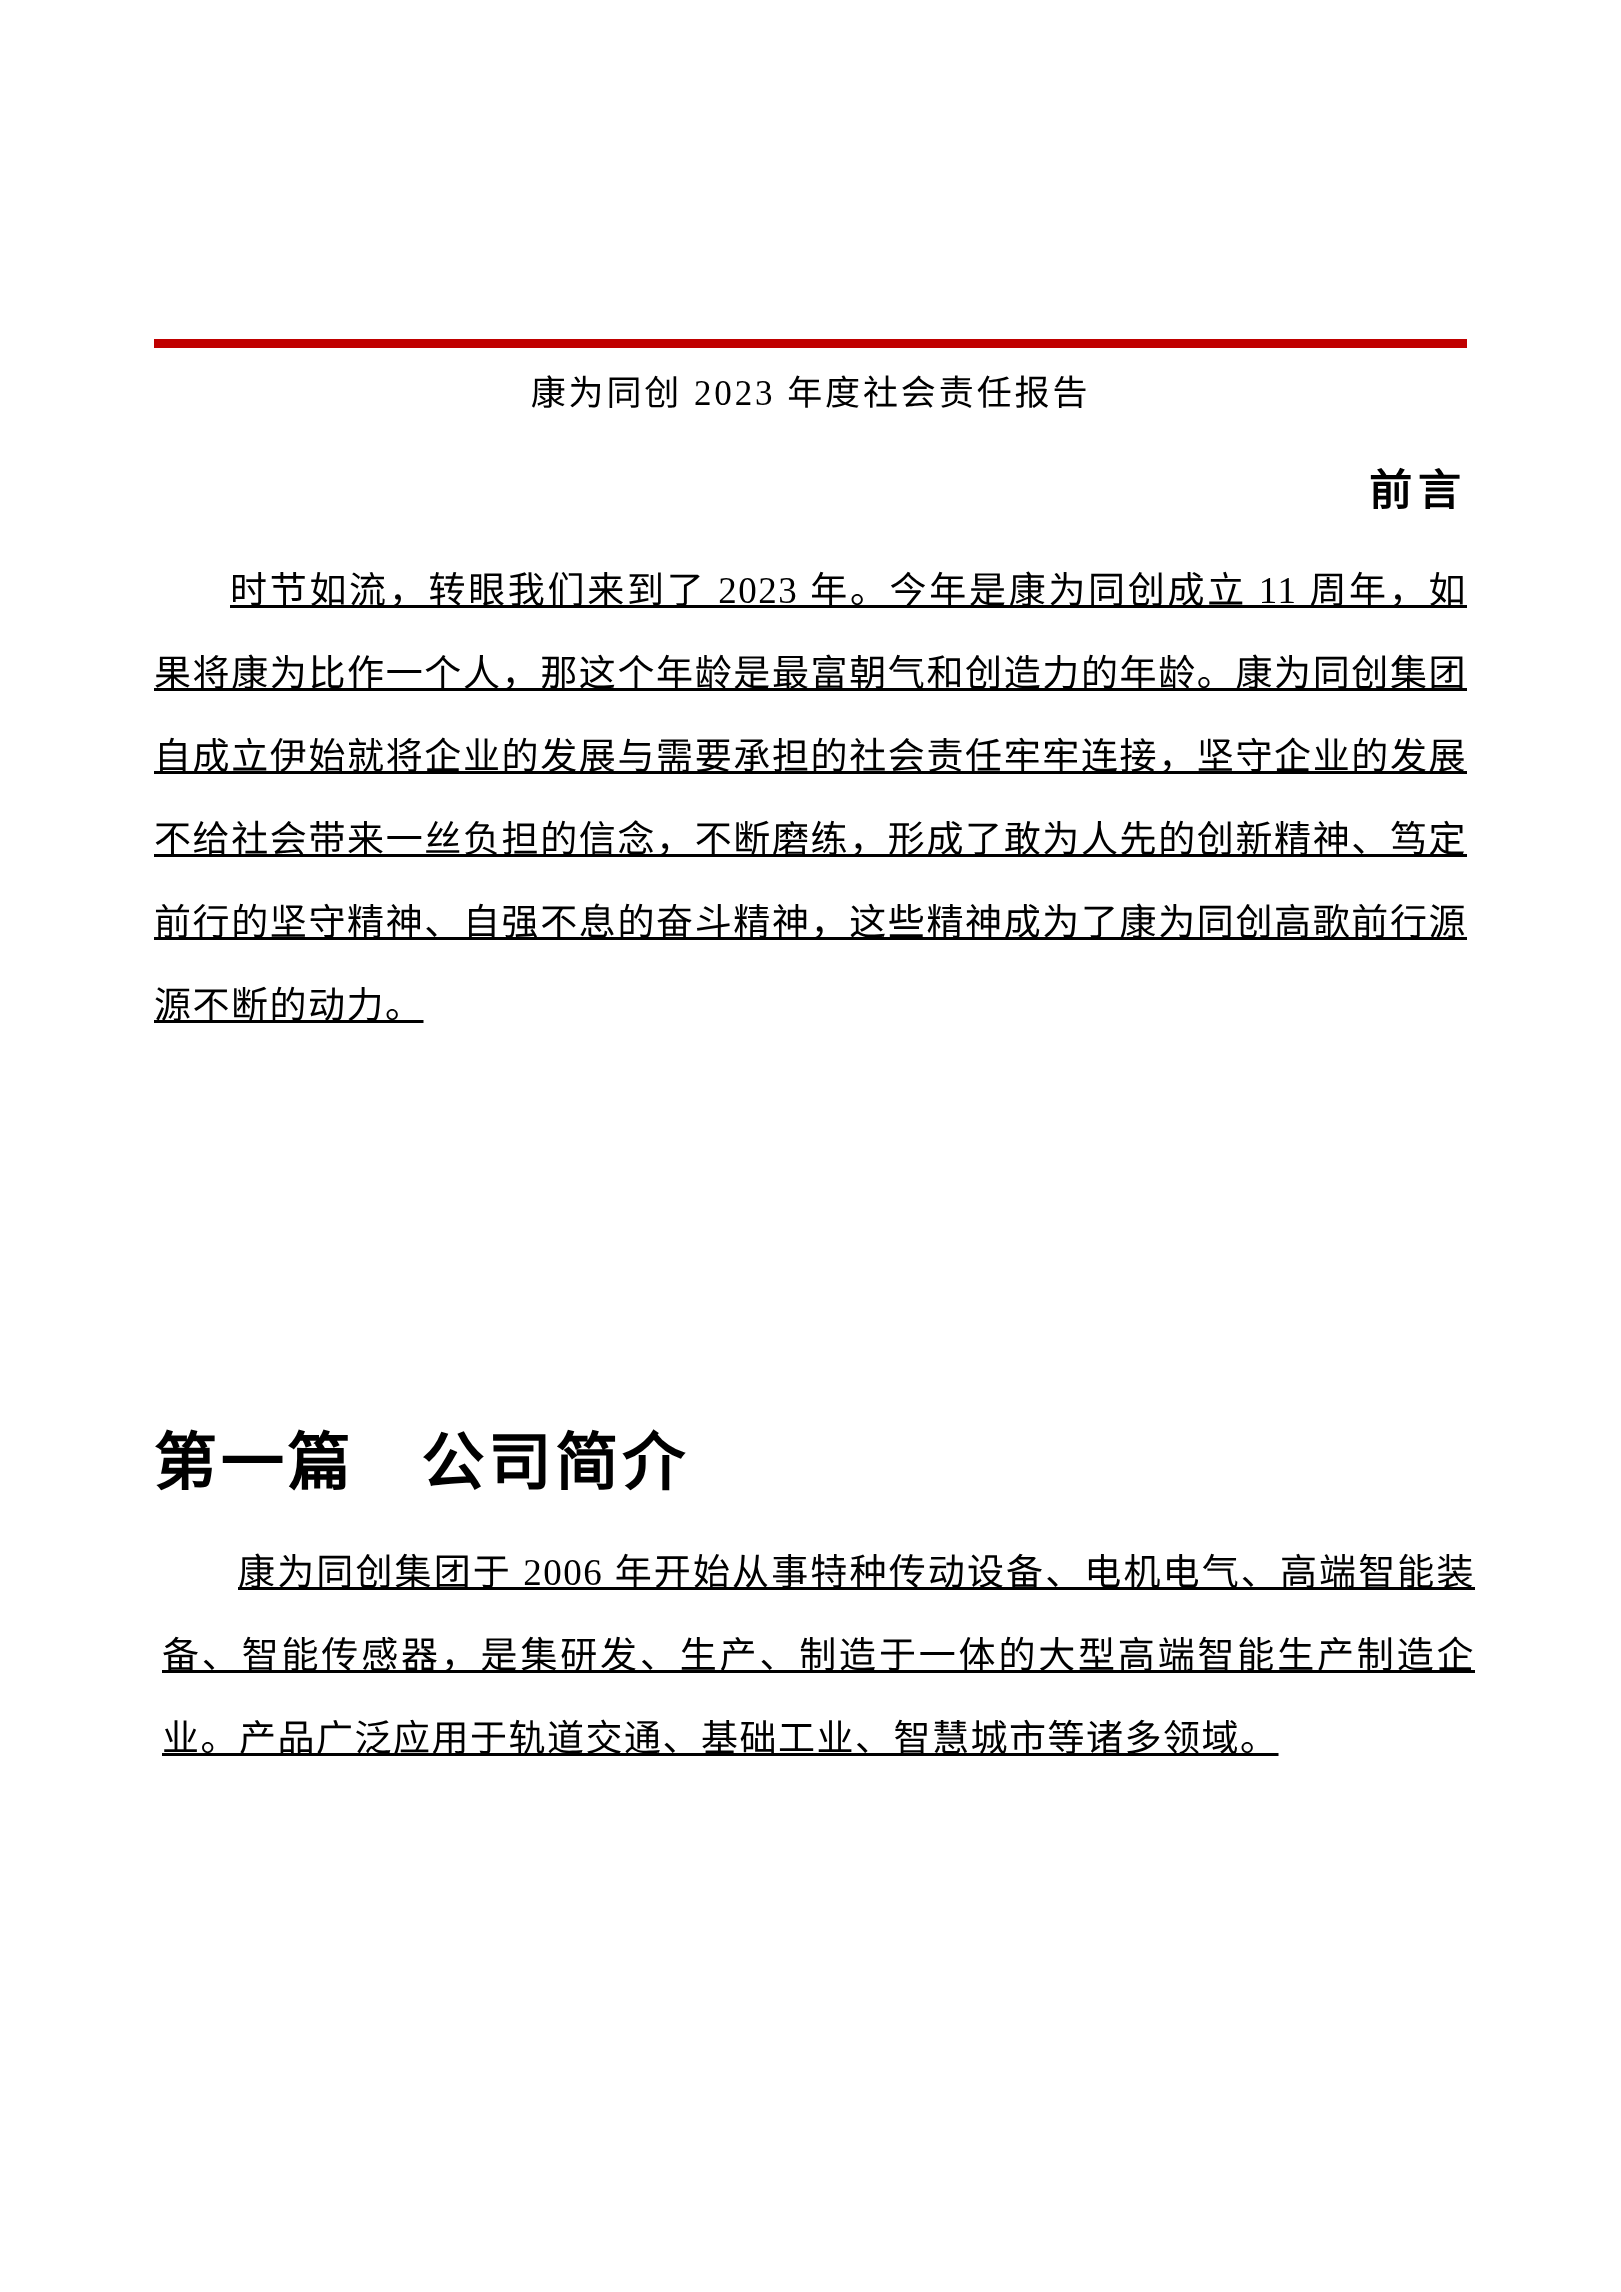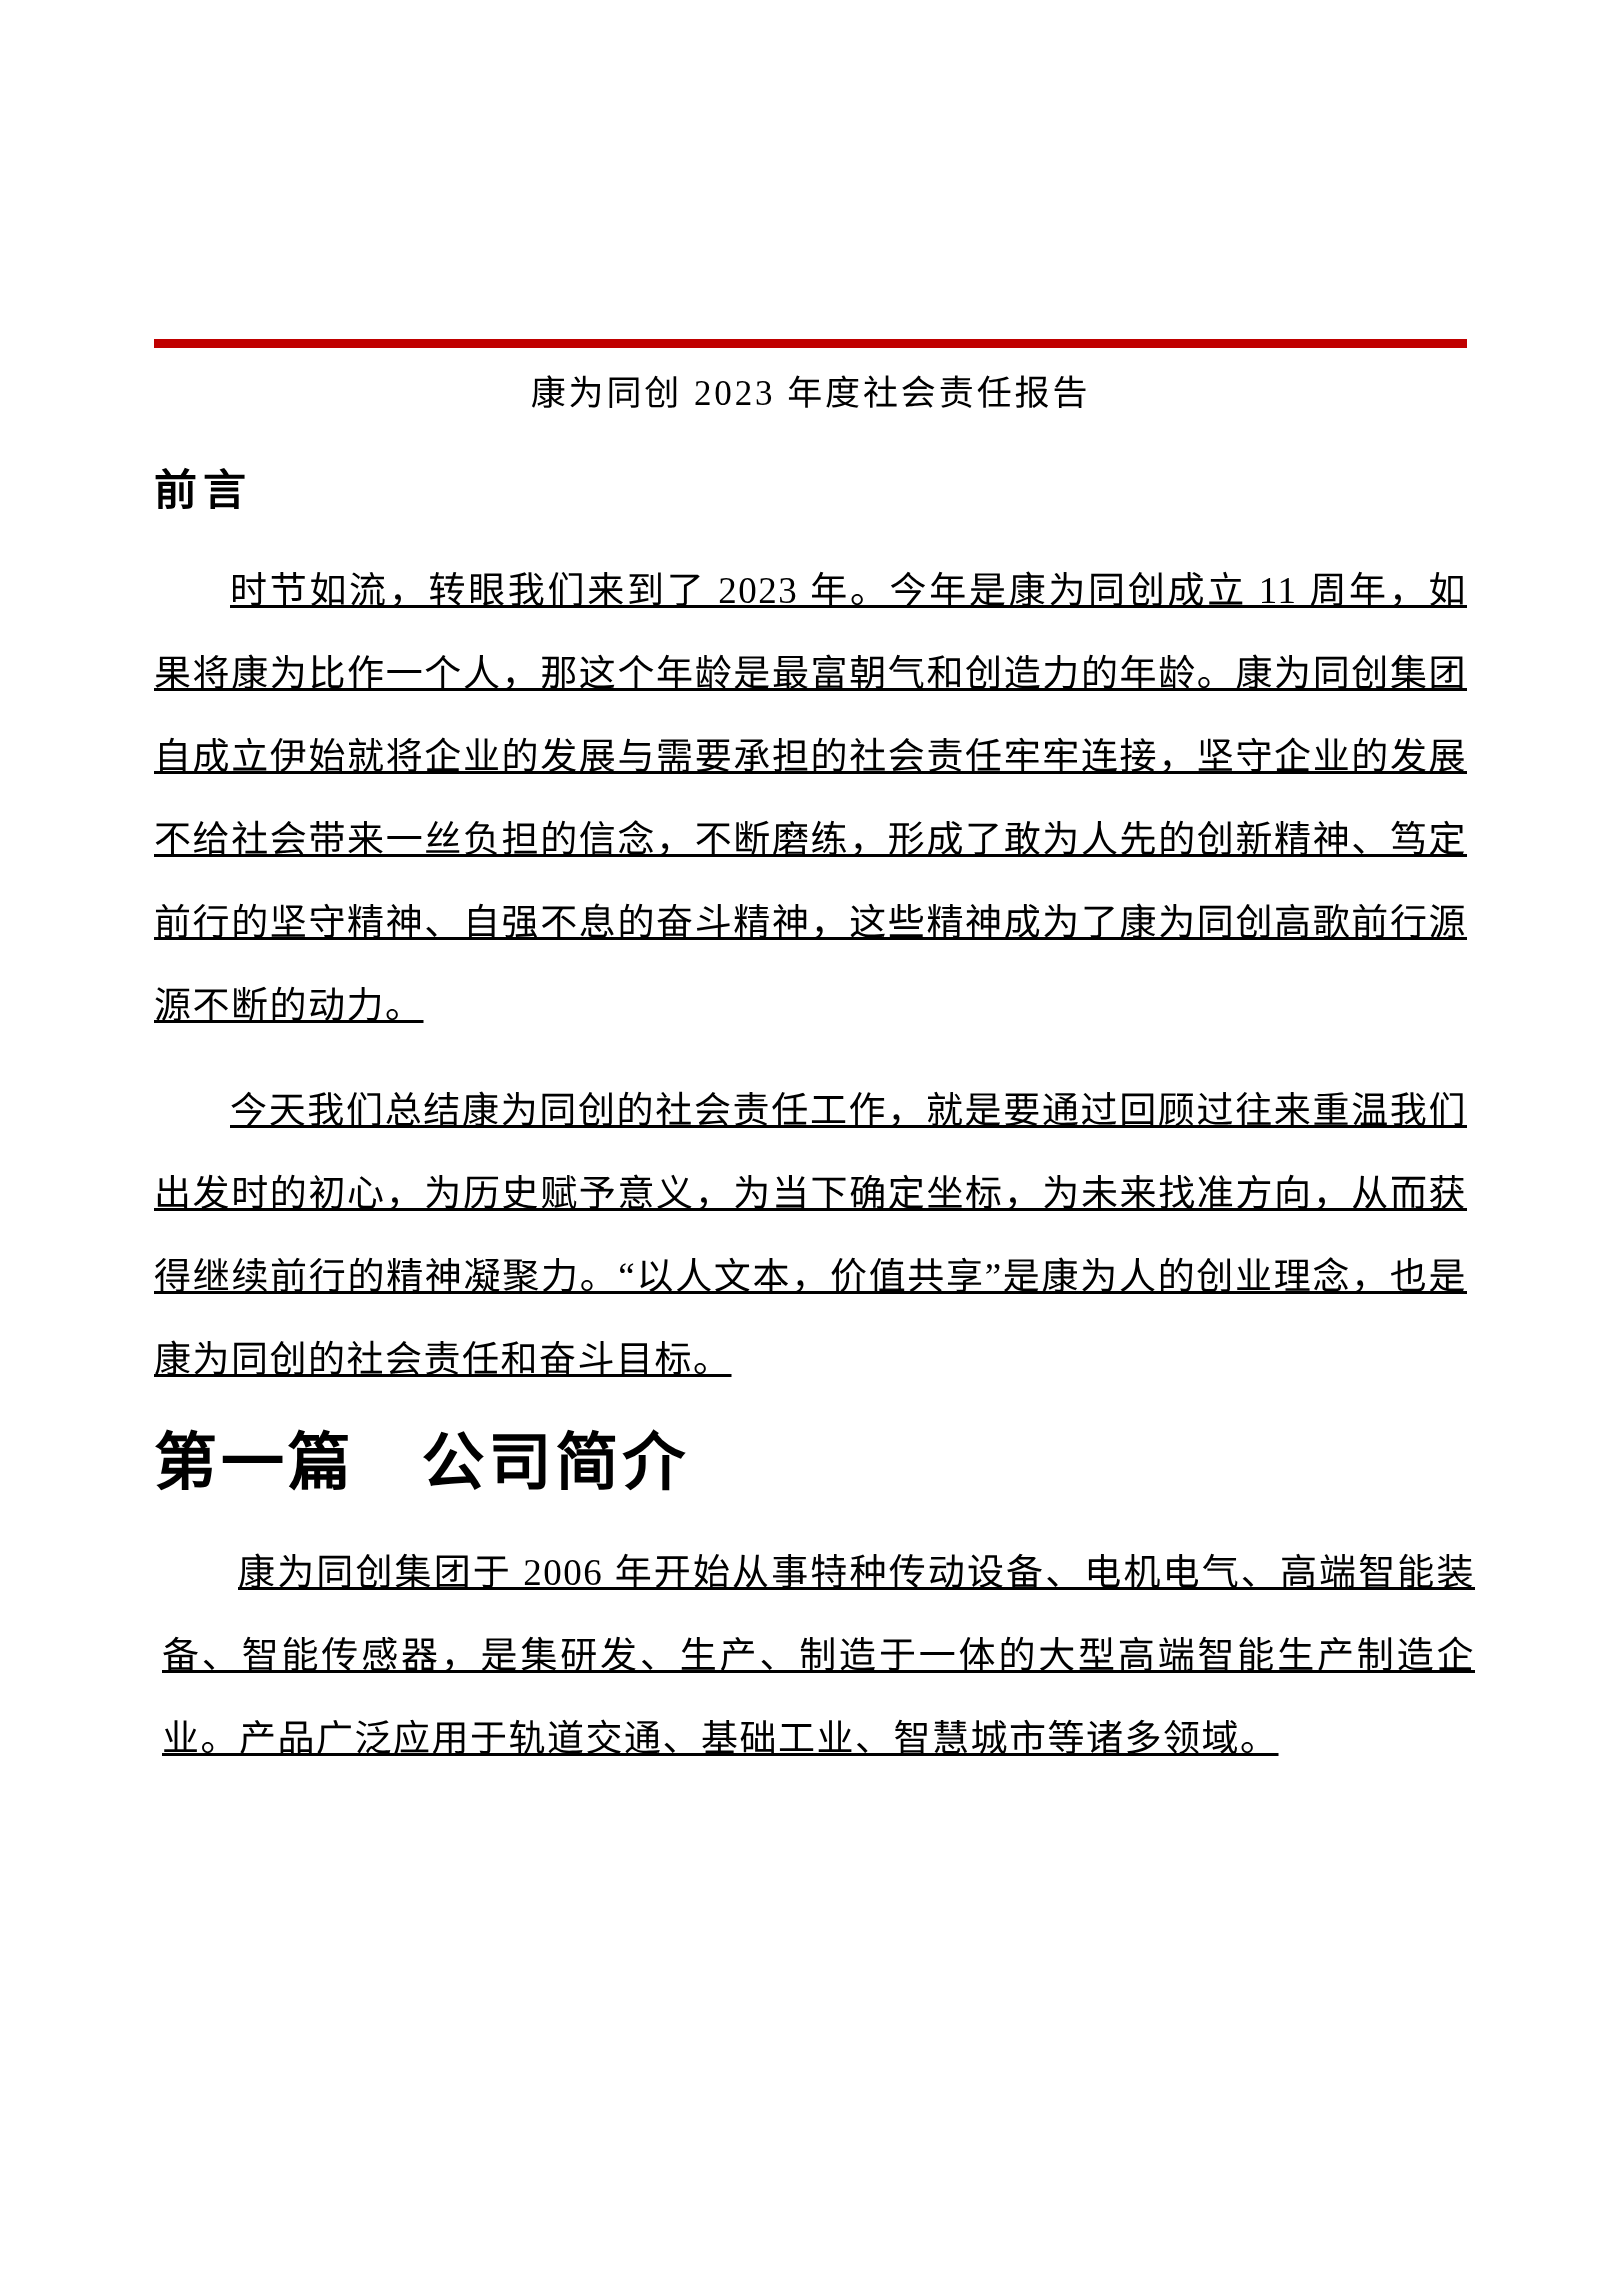--- a/index.html
+++ b/index.html
@@ -34,21 +34,21 @@
     line-height: 49px;
     letter-spacing: 2.9px;
     font-weight: 400;
     white-space: nowrap;
   }
   .preface-heading {
     position: absolute;
     top: 463px;
     left: 154px;
     width: 1313px;
-    text-align: left;
+    text-align: right;
     font-size: 43px;
     line-height: 55px;
     letter-spacing: 5.9px;
     font-weight: 700;
   }
   .body-block-1 {
     position: absolute;
     top: 549px;
     left: 154px;
     width: 1313px;
@@ -103,21 +103,20 @@
 <div class="page">
 
   <div class="red-rule"></div>
 
   <div class="doc-title">康为同创 2023 年度社会责任报告</div>
 
   <div class="preface-heading">前言</div>
 
   <div class="body-block-1">
     <p class="para">时节如流，转眼我们来到了 2023 年。今年是康为同创成立 11 周年，如果将康为比作一个人，那这个年龄是最富朝气和创造力的年龄。康为同创集团自成立伊始就将企业的发展与需要承担的社会责任牢牢连接，坚守企业的发展不给社会带来一丝负担的信念，不断磨练，形成了敢为人先的创新精神、笃定前行的坚守精神、自强不息的奋斗精神，这些精神成为了康为同创高歌前行源源不断的动力。</p>
-    <p class="para">今天我们总结康为同创的社会责任工作，就是要通过回顾过往来重温我们出发时的初心，为历史赋予意义，为当下确定坐标，为未来找准方向，从而获得继续前行的精神凝聚力。“以人文本，价值共享”是康为人的创业理念，也是康为同创的社会责任和奋斗目标。</p>
   </div>
 
   <div class="chapter-heading">第一篇　公司简介</div>
 
   <div class="body-block-2">
     <p class="para">康为同创集团于 2006 年开始从事特种传动设备、电机电气、高端智能装备、智能传感器，是集研发、生产、制造于一体的大型高端智能生产制造企业。产品广泛应用于轨道交通、基础工业、智慧城市等诸多领域。</p>
   </div>
 
 
 </div>

